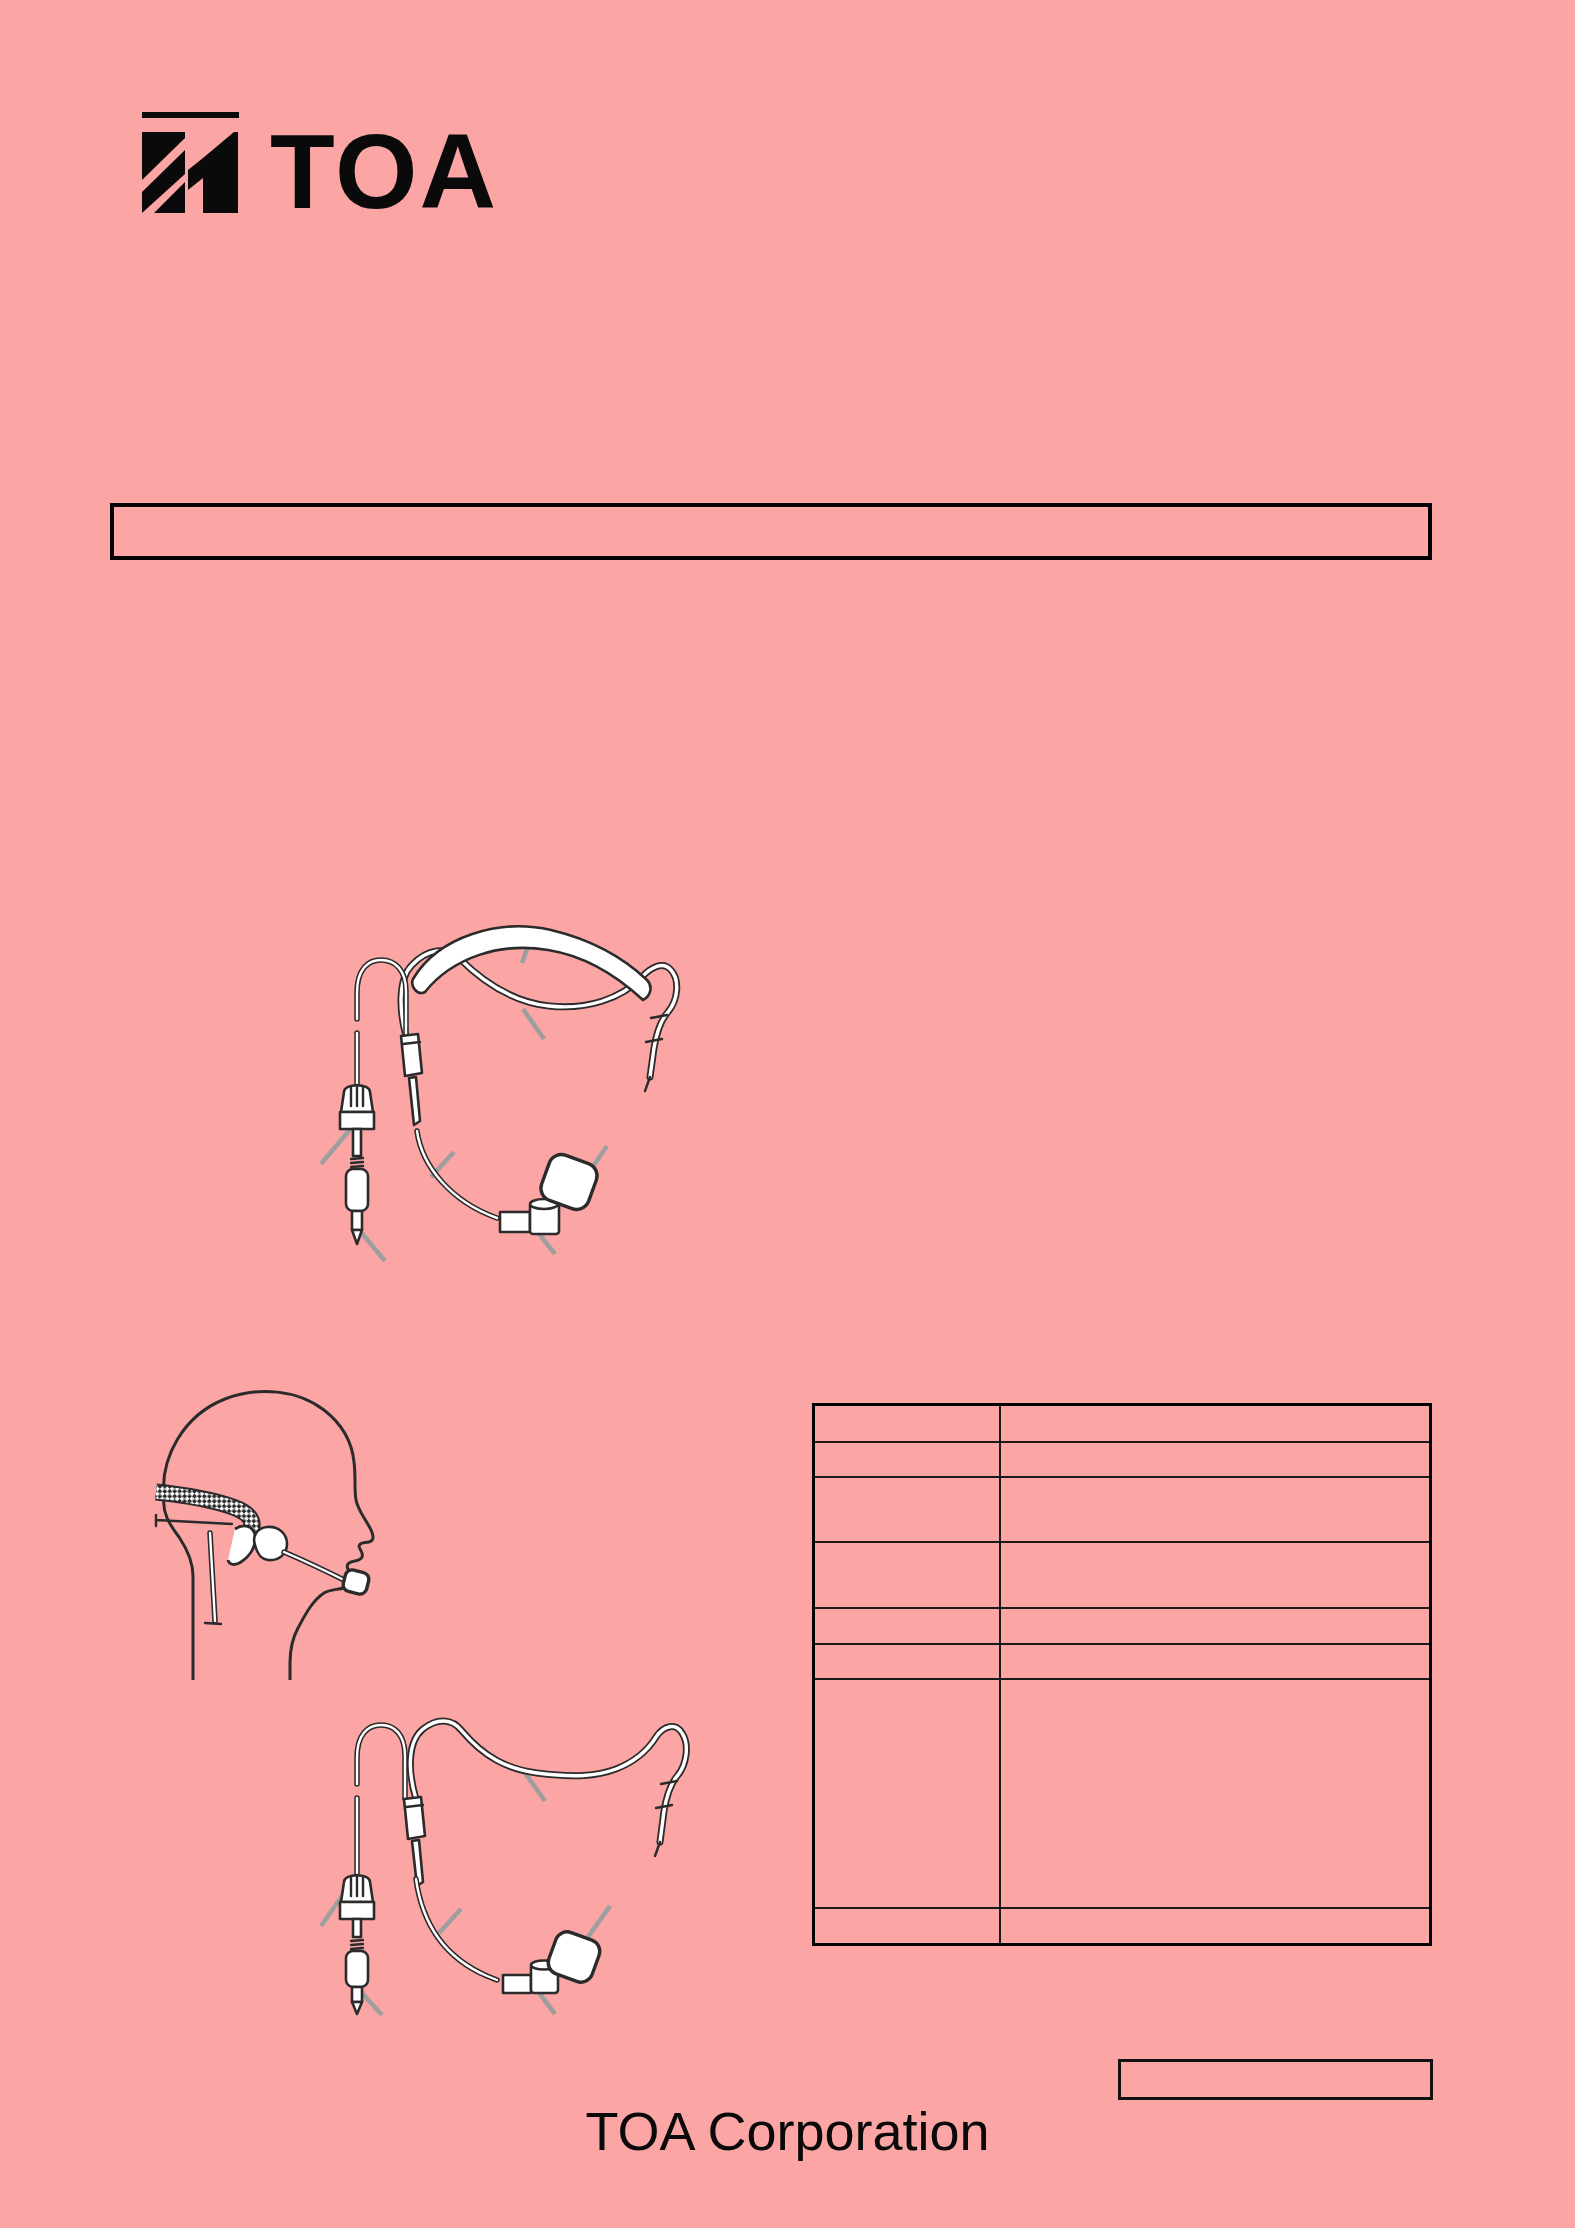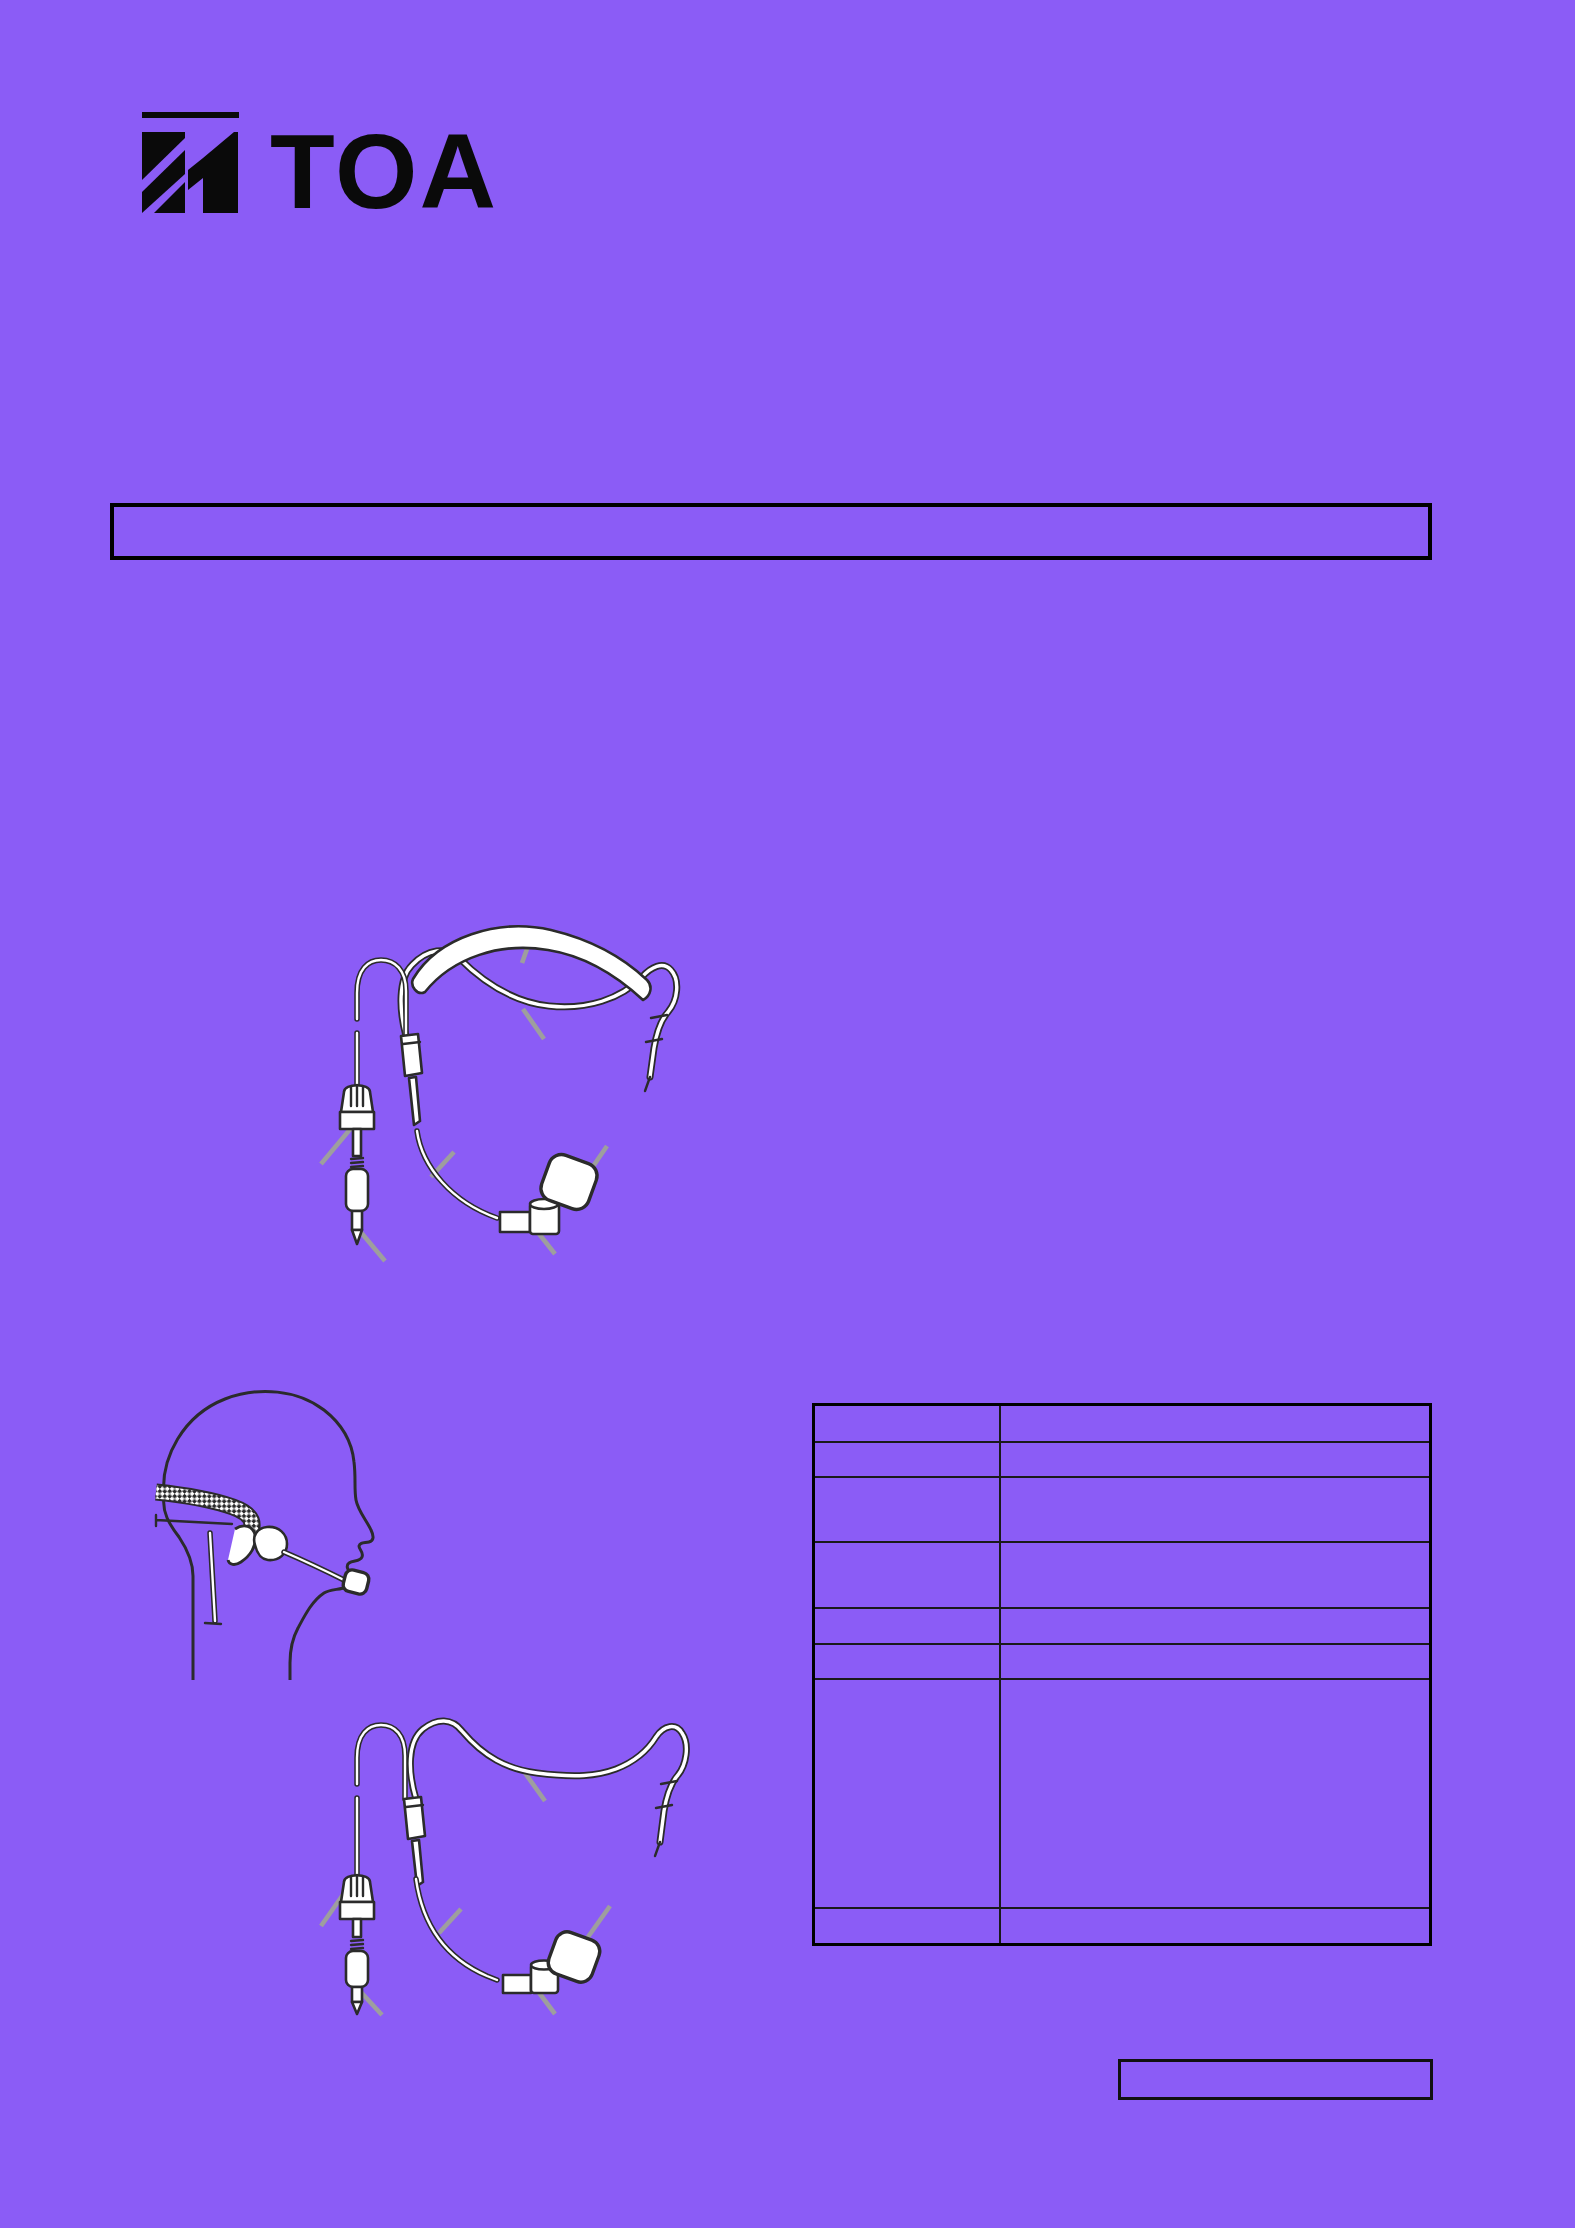--- a/index.html
+++ b/index.html
@@ -1,19 +1,19 @@
 <!DOCTYPE html>
 <html><head>
 <meta charset="utf-8">
 <style>
   html,body{margin:0;padding:0;background:#e8e8e8;}
   .page{
     position:relative;
     width:1575px;height:2228px;
-    background:#8b5cf6;
+    background:#fca5a5;
     font-family:"Liberation Sans", sans-serif;
     overflow:hidden;
     margin:0 auto;
   }
   .abs{position:absolute;}
   
   .wordmark{
     font-family:"Liberation Sans", sans-serif;
     font-weight:bold;
   }
@@ -283,14 +283,15 @@
       <rect class="shape" x="118" y="239" width="8" height="18"></rect>
       <path class="ln" d="M116,261 L128,260 M116,265 L128,264 M116,269 L128,268"></path>
       <rect class="shape" x="111" y="271" width="22" height="36" rx="7"></rect>
       <rect class="shape" x="117" y="307" width="10" height="15"></rect>
       <path class="shape" d="M117,322 L122,334 L127,322 Z"></path>
     </g>
   </svg>
 
   <div class="abs br-box"></div>
 
+  <div class="abs footer">TOA Corporation</div>
 
 </div>
 
 </body></html>

